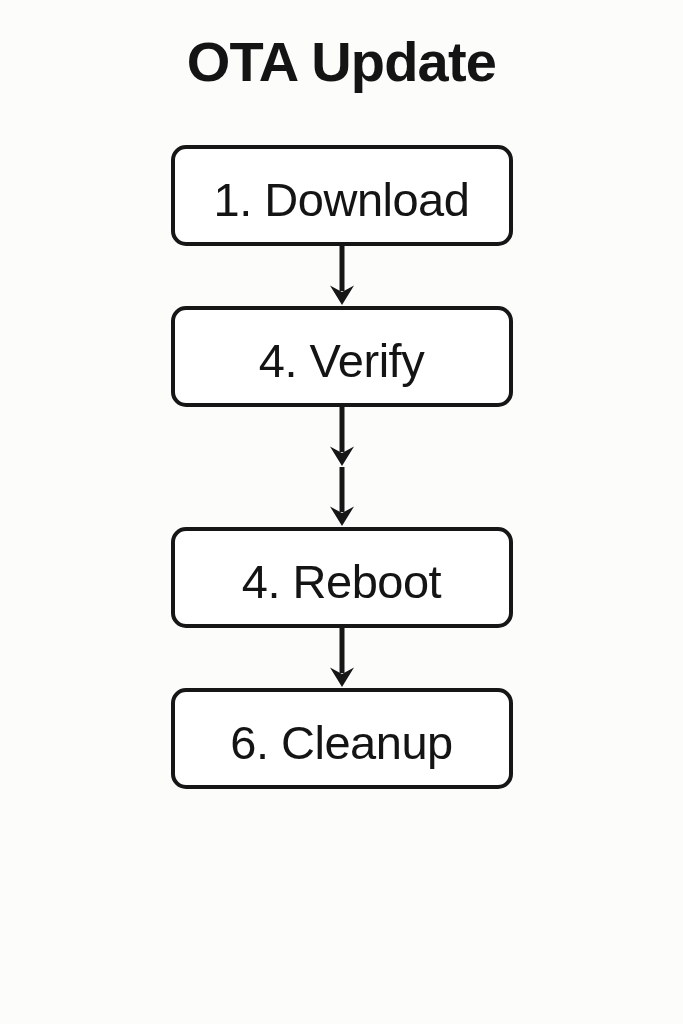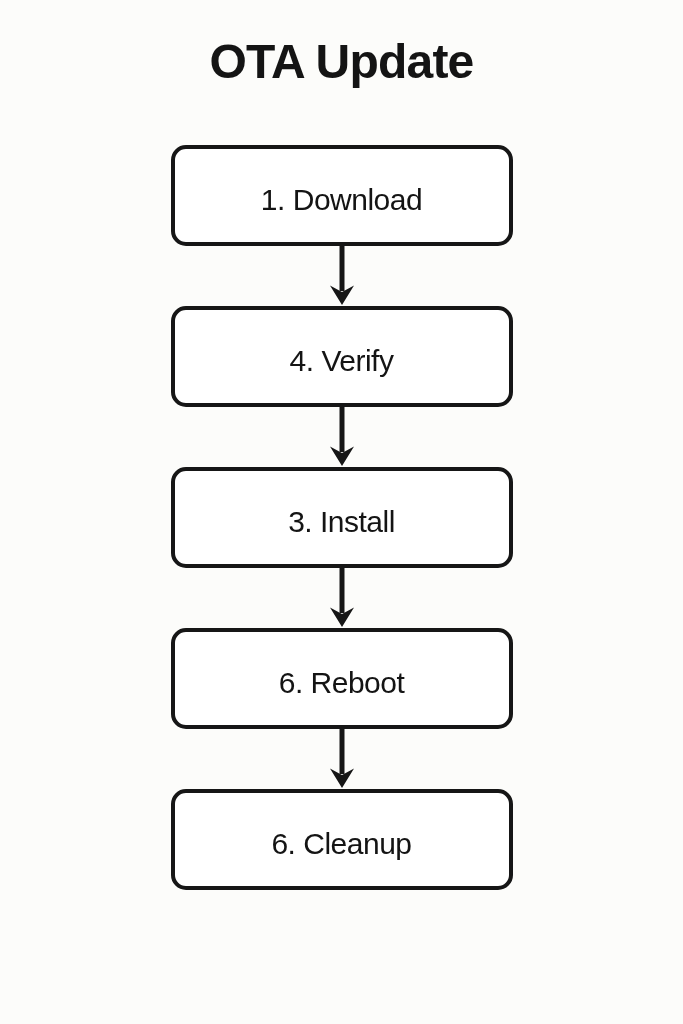--- a/index.html
+++ b/index.html
@@ -21,21 +21,21 @@
     width: 683px;
     height: 1024px;
     display: flex;
     flex-direction: column;
     align-items: center;
     padding-top: 32px;
   }
   .title {
     text-align: center;
     font-weight: 700;
-    font-size: 48px;
+    font-size: 56px;
     line-height: 59px;
     letter-spacing: -0.8px;
     color: var(--text);
   }
   .title .tl { display: block; white-space: nowrap; }
   .flow {
     margin-top: 54px;
     display: flex;
     flex-direction: column;
     align-items: center;
@@ -44,21 +44,21 @@
     width: 342px;
     height: 101px;
     background: var(--box-fill);
     border: 4px solid var(--line);
     border-radius: 15px;
     display: flex;
     align-items: center;
     justify-content: center;
   }
   .node-label {
-    font-size: 30px;
+    font-size: 47px;
     font-weight: 400;
     letter-spacing: -0.5px;
     white-space: nowrap;
     color: var(--text);
     margin-top: 8px;
   }
   .arrow {
     display: block;
     color: var(--line);
     flex: 0 0 auto;
@@ -86,31 +86,28 @@
 
     <div class="node">
       <span class="node-label">4. Verify</span>
     </div>
 
     <svg class="arrow" width="34" height="60" viewBox="0 0 34 60" aria-hidden="true">
       <line x1="17" y1="0" x2="17" y2="45" stroke="currentColor" stroke-width="5"></line>
       <path d="M17 59 L5 39.5 L17 46 L29 39.5 Z" fill="currentColor"></path>
     </svg>
 
-    <div class="node">
-      <span class="node-label">3. Install</span>
-    </div>
 
     <svg class="arrow" width="34" height="60" viewBox="0 0 34 60" aria-hidden="true">
       <line x1="17" y1="0" x2="17" y2="45" stroke="currentColor" stroke-width="5"></line>
       <path d="M17 59 L5 39.5 L17 46 L29 39.5 Z" fill="currentColor"></path>
     </svg>
 
     <div class="node">
-      <span class="node-label">6. Reboot</span>
+      <span class="node-label">4. Reboot</span>
     </div>
 
     <svg class="arrow" width="34" height="60" viewBox="0 0 34 60" aria-hidden="true">
       <line x1="17" y1="0" x2="17" y2="45" stroke="currentColor" stroke-width="5"></line>
       <path d="M17 59 L5 39.5 L17 46 L29 39.5 Z" fill="currentColor"></path>
     </svg>
 
     <div class="node">
       <span class="node-label">6. Cleanup</span>
     </div>

